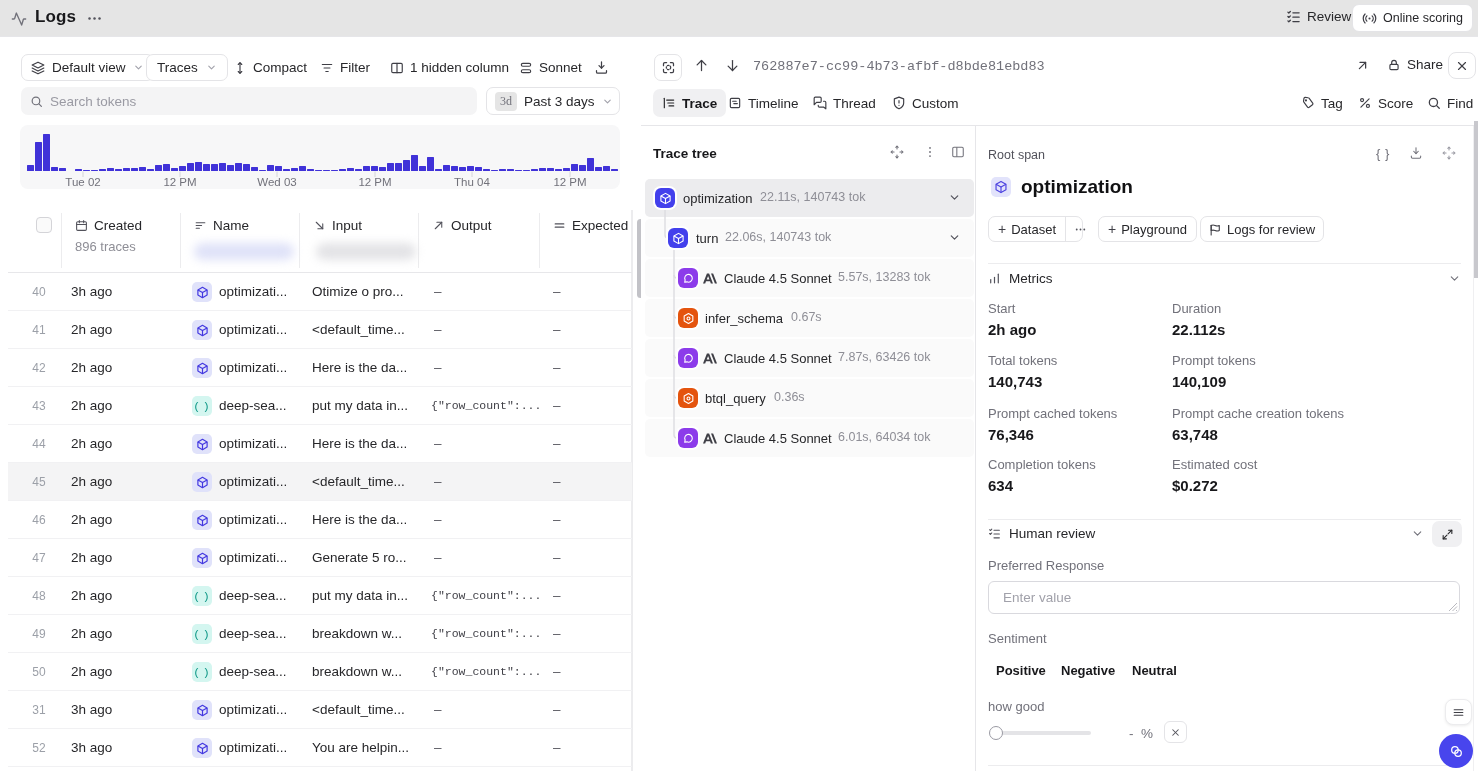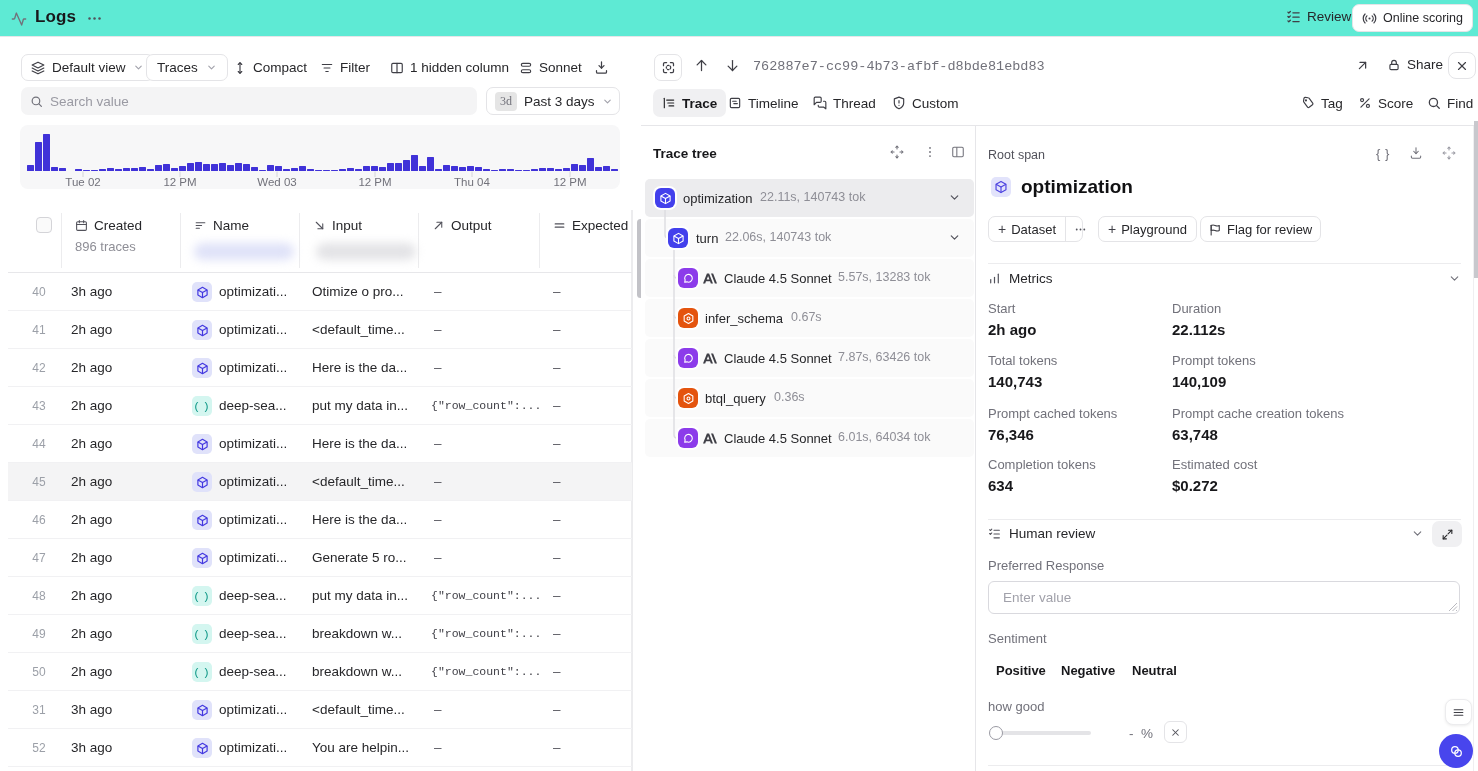--- a/index.html
+++ b/index.html
@@ -6,21 +6,21 @@
   html,body { width:1478px; height:771px; overflow:hidden; background:#fff;
     font-family:"Liberation Sans", sans-serif; color:#18181b; }
   .abs { position:absolute; white-space:nowrap; }
   .row { display:flex; align-items:center; white-space:nowrap; }
   .btn { display:inline-flex; align-items:center; border:1px solid #e4e4e7; border-radius:7px; background:#fff; }
   svg { display:block; flex-shrink:0; }
 </style>
 </head>
 <body>
 
-<div class="abs" style="left:0;top:0;width:1478px;height:37px;background:#5eead4;border-bottom:1px solid #e6e6e9;">
+<div class="abs" style="left:0;top:0;width:1478px;height:37px;background:#e5e5e5;border-bottom:1px solid #e6e6e9;">
   <div class="abs" style="left:11px;top:11px;">
     <svg width="16" height="16" viewBox="0 0 24 24" fill="none" stroke="#71717a" stroke-width="2" stroke-linecap="round" stroke-linejoin="round">
         <path d="M22 12h-2.5a1 1 0 0 0-1 .8L16 21 8 3l-2.5 8.2a1 1 0 0 1-1 .8H2"></path>
       </svg>
   </div>
   <div class="abs" style="left:35px;top:7px;font-size:17px;font-weight:bold;letter-spacing:0.1px;">Logs</div>
   <div class="abs" style="left:87px;top:11px;">
       <svg width="15" height="15" viewBox="0 0 24 24" fill="#52525b">
         <circle cx="4" cy="12" r="2"></circle>
         <circle cx="12" cy="12" r="2"></circle>
@@ -107,21 +107,21 @@
         <path d="M8 9l4 4 4-4"></path>
         <path d="M4 17v2a2 2 0 0 0 2 2h12a2 2 0 0 0 2-2v-2"></path>
       </svg>
   </div>
 
   <div class="abs row" style="left:13px;top:50px;width:456px;height:28px;background:#f4f4f5;border-radius:7px;padding:0 9px;gap:7px;">
     <svg width="13" height="13" viewBox="0 0 24 24" fill="none" stroke="#71717a" stroke-width="2.2" stroke-linecap="round">
         <circle cx="11" cy="11" r="7"></circle>
         <path d="M21 21l-4.5-4.5"></path>
       </svg>
-    <span style="font-size:13.5px;color:#9a9aa3;">Search value</span>
+    <span style="font-size:13.5px;color:#9a9aa3;">Search tokens</span>
   </div>
   <div class="abs btn" style="left:478px;top:50px;width:134px;height:28px;padding:0 8px;gap:7px;">
     <span style="background:#e5e5e5;border-radius:4px;font-size:12px;color:#71717a;padding:2px 5px;font-family:Liberation Serif, serif;">3d</span>
     <span style="font-size:13.5px;color:#27272a;">Past 3 days</span>
     <svg width="11" height="11" viewBox="0 0 24 24" fill="none" stroke="#a1a1aa" stroke-width="2.4" stroke-linecap="round" stroke-linejoin="round">
         <path d="M6 9l6 6 6-6"></path>
       </svg>
   </div>
 
   <div class="abs" style="left:12px;top:88px;width:600px;height:64px;background:#f7f7f8;border-radius:8px;">
@@ -740,21 +740,21 @@
       </div>
 <div class="abs btn row" style="left:457px;top:179px;height:26px;padding:0 9px;gap:5px;">
         <span style="font-size:14px;color:#3f3f46;line-height:1;">+</span>
         <span style="font-size:13px;color:#27272a;">Playground</span>
       </div>
 <div class="abs btn row" style="left:559px;top:179px;height:26px;padding:0 8px;gap:5px;">
         <svg width="13" height="13" viewBox="0 0 24 24" fill="none" stroke="#3f3f46" stroke-width="2" stroke-linecap="round" stroke-linejoin="round">
           <path d="M4 22V4"></path>
           <path d="M4 4.5C5 4 6 3.7 7.5 3.7c3 0 4.5 1.8 7.5 1.8 1.8 0 3-.4 4-.9V14c-1 .5-2.2.9-4 .9-3 0-4.5-1.8-7.5-1.8-1.5 0-2.5.3-3.5.8z"></path>
         </svg>
-        <span style="font-size:13px;color:#27272a;">Flag for review</span>
+        <span style="font-size:13px;color:#27272a;">Logs for review</span>
       </div>
 <div class="abs" style="left:347px;top:226px;width:473px;height:1px;background:#ececee;"></div>
 <div class="abs row" style="left:347px;top:234px;gap:8px;">
         <svg width="13" height="13" viewBox="0 0 24 24" fill="none" stroke="#52525b" stroke-width="2.2" stroke-linecap="round">
           <path d="M5 20v-6"></path>
           <path d="M12 20V10"></path>
           <path d="M19 20V4"></path>
         </svg>
         <span style="font-size:13.5px;color:#27272a;">Metrics</span>
       </div>

